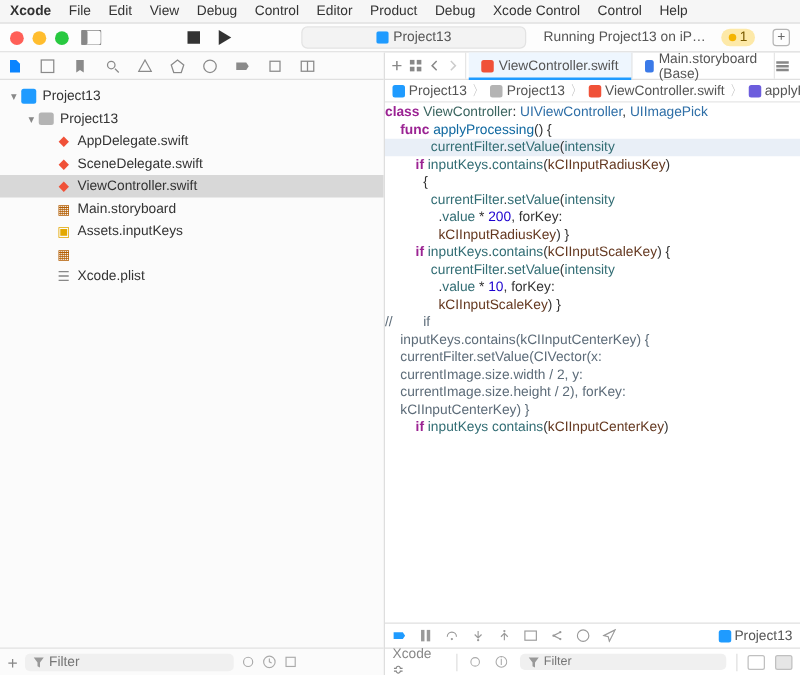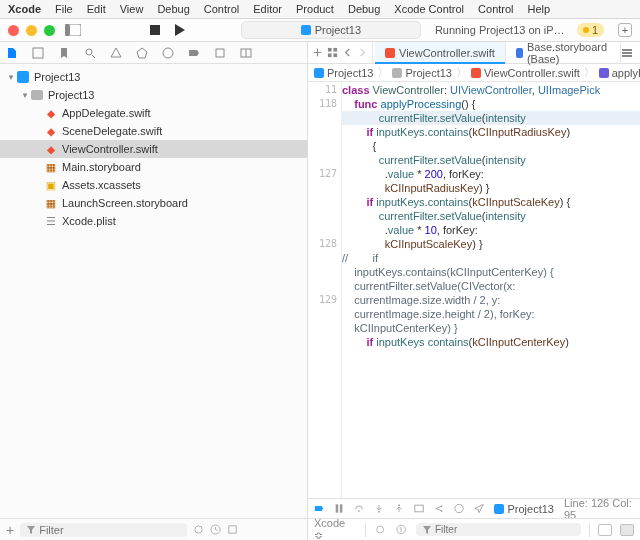--- a/index.html
+++ b/index.html
@@ -207,27 +207,26 @@
           <div class="trow" style="padding-left: 44px;">
             <span class="icon">
               <span class="ic-story">▦</span>
             </span>
             <span>Main.storyboard</span>
           </div>
           <div class="trow" style="padding-left: 44px;">
             <span class="icon">
               <span class="ic-assets">▣</span>
             </span>
-            <span>Assets.xcassets</span>
+            <span>Assets.inputKeys</span>
           </div>
           <div class="trow" style="padding-left: 44px;">
             <span class="icon">
               <span class="ic-story">▦</span>
             </span>
-            <span>LaunchScreen.storyboard</span>
           </div>
           <div class="trow" style="padding-left: 44px;">
             <span class="icon">
               <span class="ic-plist">☰</span>
             </span>
             <span>Xcode.plist</span>
           </div>
         </div>
     </div>
     <div class="navfoot">
@@ -269,21 +268,21 @@
         <svg viewBox="0 0 12 12">
             <path d="M4 2l4 4-4 4" fill="none" stroke="#ccc" stroke-width="1.3"></path>
           </svg>
       </div>
       <div class="tab act">
         <span class="tic sw"></span>
         <span>ViewController.swift</span>
       </div>
       <div class="tab">
         <span class="tic sb"></span>
-        <span>Base.storyboard (Base)</span>
+        <span>Main.storyboard (Base)</span>
       </div>
       <div class="tabctl">
         <svg viewBox="0 0 12 12">
             <rect x="1" y="2" width="10" height="2"></rect>
             <rect x="1" y="5" width="10" height="2"></rect>
             <rect x="1" y="8" width="10" height="2"></rect>
           </svg>
         <svg viewBox="0 0 12 12">
             <path d="M2 3h8M2 6h8M2 9h8" stroke="#888"></path>
             <circle cx="4" cy="3" r="1.2"></circle>
@@ -310,42 +309,20 @@
           <span>ViewController.swift</span>
         </span>
       <span class="sep">〉</span>
       <span class="seg">
           <span class="ic m"></span>
           <span>applyProcessing()</span>
         </span>
     </div>
 
     <div class="code">
-      <div class="gutter" id="gutter">11
-118
-
-
-
-
-127
-
-
-
-
-128
-
-
-
-129
-
-
-
-
-
-</div>
       <div class="src" id="src"><div><span class="k-kw">class</span> <span class="k-cls">ViewController</span>: <span class="k-type">UIViewController</span>, <span class="k-type">UIImagePick</span></div><div>    <span class="k-kw">func</span> <span class="k-fn">applyProcessing</span>() {</div><div class="selln">            <span class="k-id">currentFilter</span>.<span class="k-meth">setValue</span>(<span class="k-prop">intensity</span></div><div>        <span class="k-kw">if</span> <span class="k-id">inputKeys</span>.<span class="k-meth">contains</span>(<span class="k-const">kCIInputRadiusKey</span>)</div><div>          {</div><div>            <span class="k-id">currentFilter</span>.<span class="k-meth">setValue</span>(<span class="k-prop">intensity</span></div><div>              .<span class="k-prop">value</span> * <span class="k-num">200</span>, forKey:</div><div>              <span class="k-const">kCIInputRadiusKey</span>) }</div><div>        <span class="k-kw">if</span> <span class="k-id">inputKeys</span>.<span class="k-meth">contains</span>(<span class="k-const">kCIInputScaleKey</span>) {</div><div>            <span class="k-id">currentFilter</span>.<span class="k-meth">setValue</span>(<span class="k-prop">intensity</span></div><div>              .<span class="k-prop">value</span> * <span class="k-num">10</span>, forKey:</div><div>              <span class="k-const">kCIInputScaleKey</span>) }</div><div><span class="k-cmt">//        if</span></div><div><span class="k-cmt">    inputKeys.contains(kCIInputCenterKey) {</span></div><div><span class="k-cmt">    currentFilter.setValue(CIVector(x:</span></div><div><span class="k-cmt">    currentImage.size.width / 2, y:</span></div><div><span class="k-cmt">    currentImage.size.height / 2), forKey:</span></div><div><span class="k-cmt">    kCIInputCenterKey) }</span></div><div>        <span class="k-kw">if</span> <span class="k-id">inputKeys</span> <span class="k-meth">contains</span>(<span class="k-const">kCIInputCenterKey</span>)</div></div>
     </div>
 
     <div class="debugbar">
       <svg class="active" viewBox="0 0 12 12">
           <path d="M1 3h8l2 3-2 3H1z" fill="#1f9bff"></path>
         </svg>
       <svg viewBox="0 0 12 12">
           <rect x="2" y="1" width="3" height="10"></rect>
           <rect x="7" y="1" width="3" height="10"></rect>
@@ -375,21 +352,20 @@
           <circle cx="6" cy="6" r="5" fill="none" stroke="#9a9a9a"></circle>
         </svg>
       <svg viewBox="0 0 12 12">
           <path d="M1 6l10-5-5 10-1-4z" fill="none" stroke="#9a9a9a"></path>
         </svg>
       <div class="right">
         <div class="dbg-pill">
             <span class="ic"></span>
             <span>Project13</span>
           </div>
-        <span>Line: <span>126</span>  Col: <span>95</span></span>
       </div>
     </div>
 
     <div class="bottom">
       <span>Xcode ≎</span>
       <span class="sep"></span>
       <svg width="11" height="11" viewBox="0 0 12 12">
           <circle cx="6" cy="6" r="4" fill="none" stroke="#aaa"></circle>
         </svg>
       <svg width="11" height="11" viewBox="0 0 12 12">

